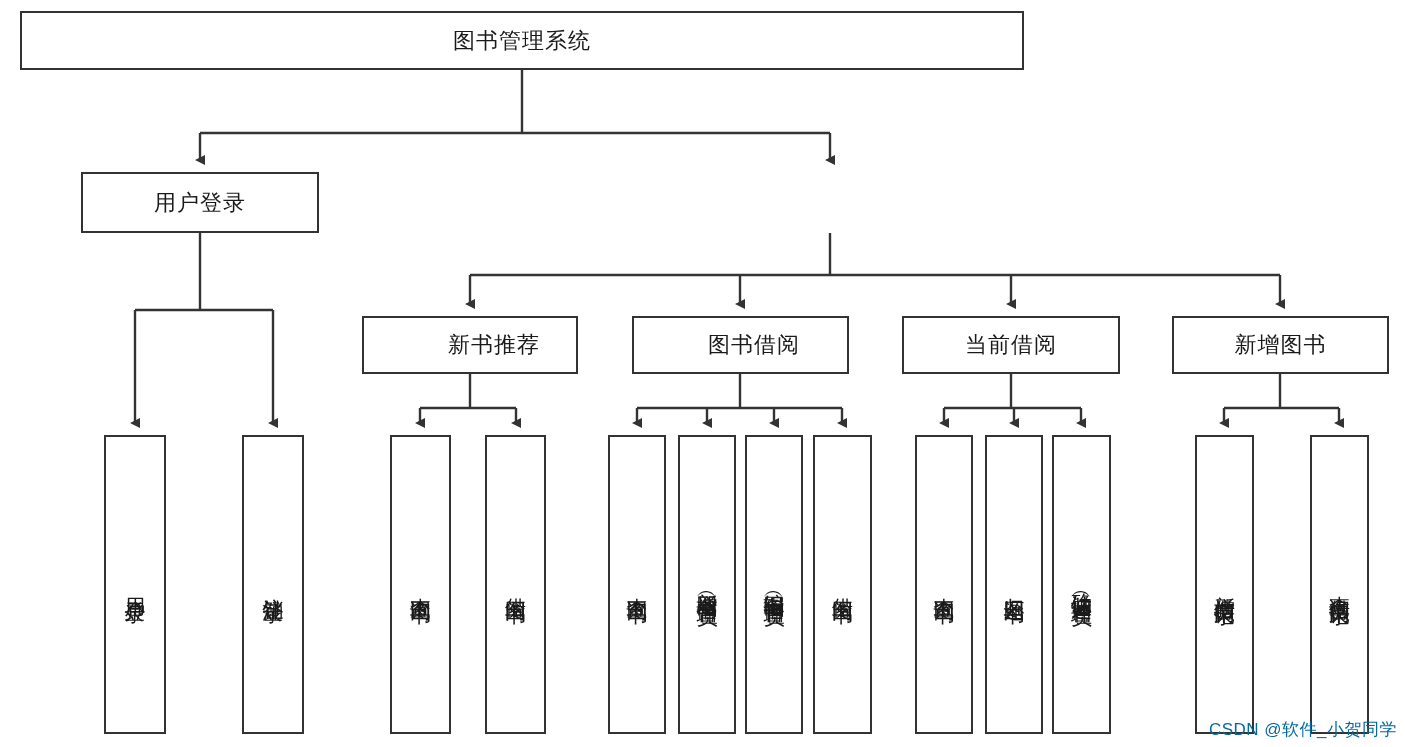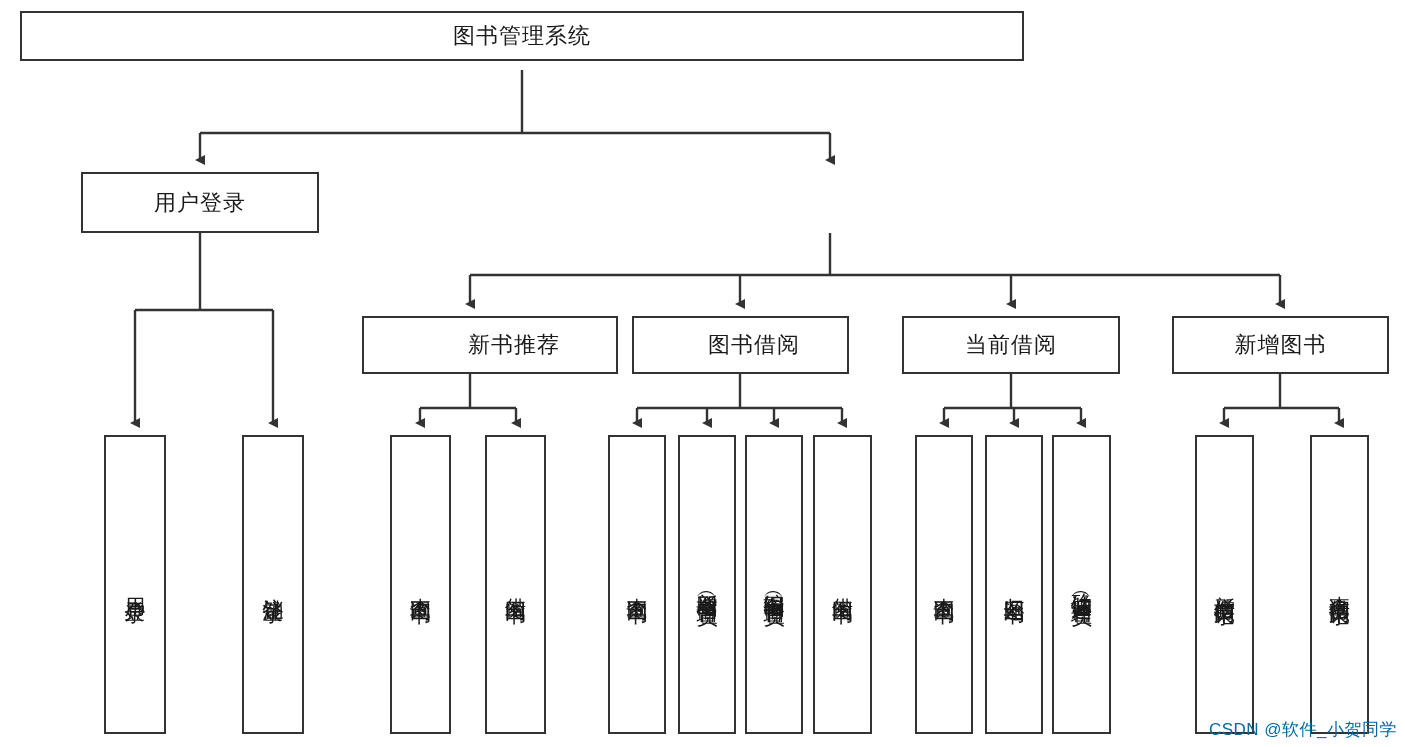--- a/index.html
+++ b/index.html
@@ -117,29 +117,29 @@
       <path d="M1014,408 L1014,423" marker-end="url(#arrowhead)"></path>
       <path d="M1081,408 L1081,423" marker-end="url(#arrowhead)"></path>
 
       <path d="M1280,374 L1280,408"></path>
       <path d="M1224,408 L1339,408"></path>
       <path d="M1224,408 L1224,423" marker-end="url(#arrowhead)"></path>
       <path d="M1339,408 L1339,423" marker-end="url(#arrowhead)"></path>
     </g>
   </svg>
 
-  <div class="node horiz" style="left:20px; top:11px; width:1004px; height:50px;font-family:Liberation Serif, serif;">
+  <div class="node horiz" style="left:20px; top:11px; width:1004px; height:59px;font-family:Liberation Serif, serif;">
     <span class="label">图书管理系统</span>
   </div>
 
   <div class="node horiz" style="left:81px; top:172px; width:238px; height:61px;">
     <span class="label">用户登录</span>
   </div>
 
-  <div class="node horiz" style="left:362px; top:316px; width:256px; height:58px;padding-left:48px;">
+  <div class="node horiz" style="left:362px; top:316px; width:216px; height:58px;padding-left:48px;">
     <span class="label">新书推荐</span>
   </div>
   <div class="node horiz" style="left:632px; top:316px; width:217px; height:58px;padding-left:27px;">
     <span class="label">图书借阅</span>
   </div>
   <div class="node horiz" style="left:902px; top:316px; width:218px; height:58px;justify-content:center;">
     <span class="label">当前借阅</span>
   </div>
   <div class="node horiz" style="left:1172px; top:316px; width:217px; height:58px;">
     <span class="label">新增图书</span>

